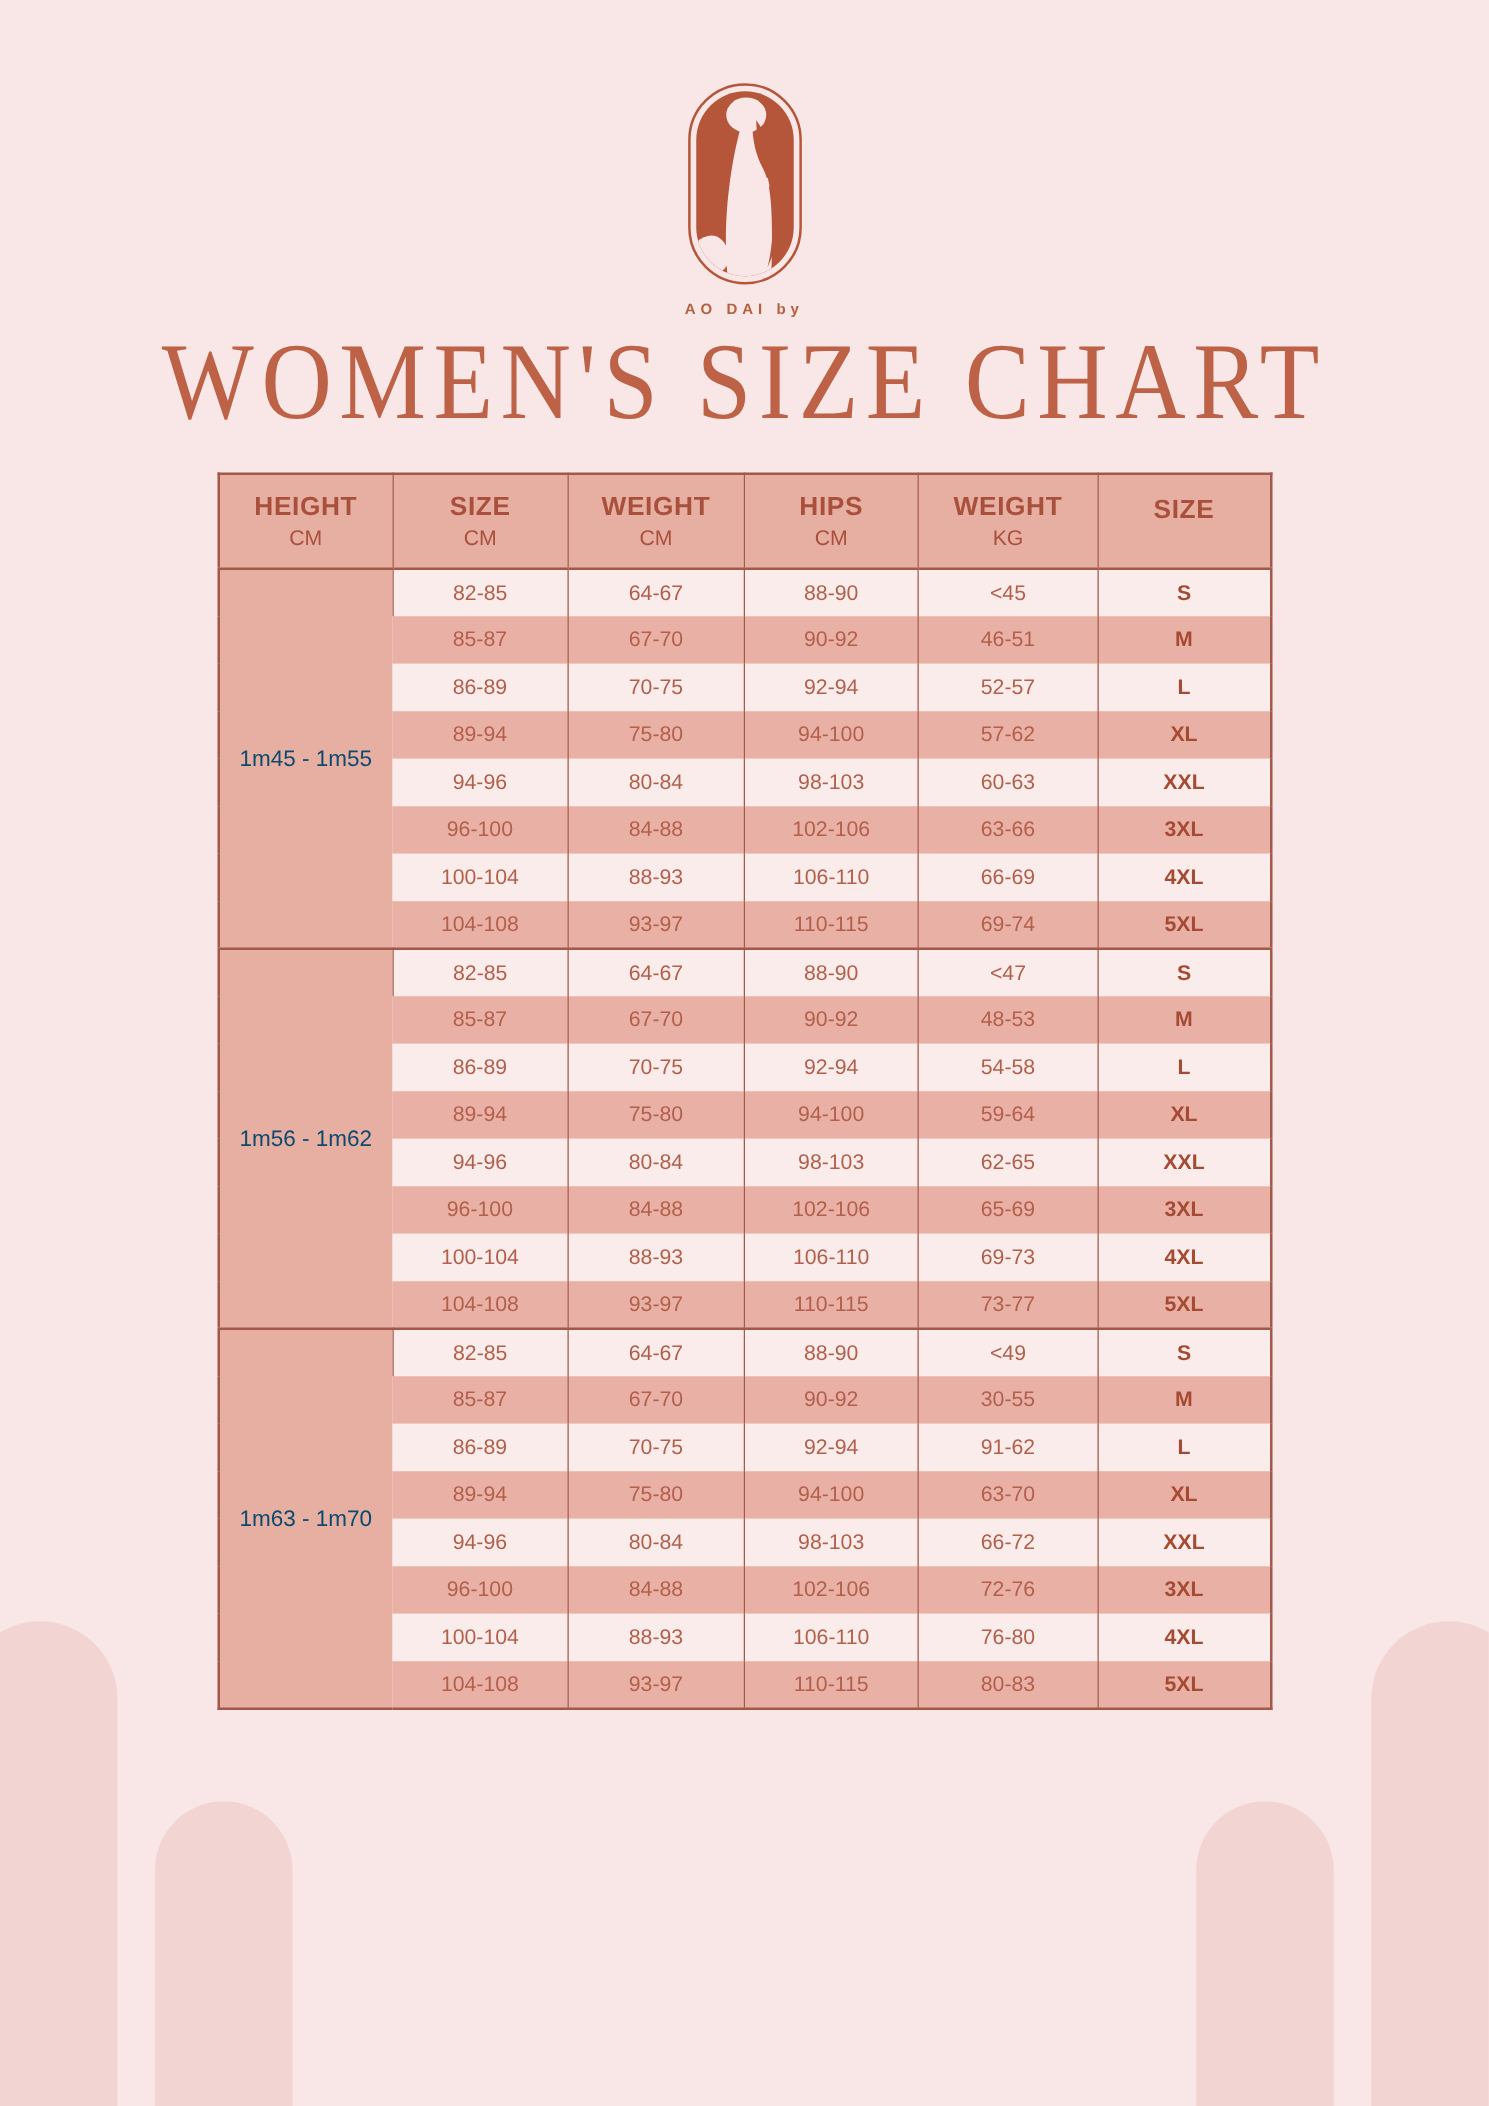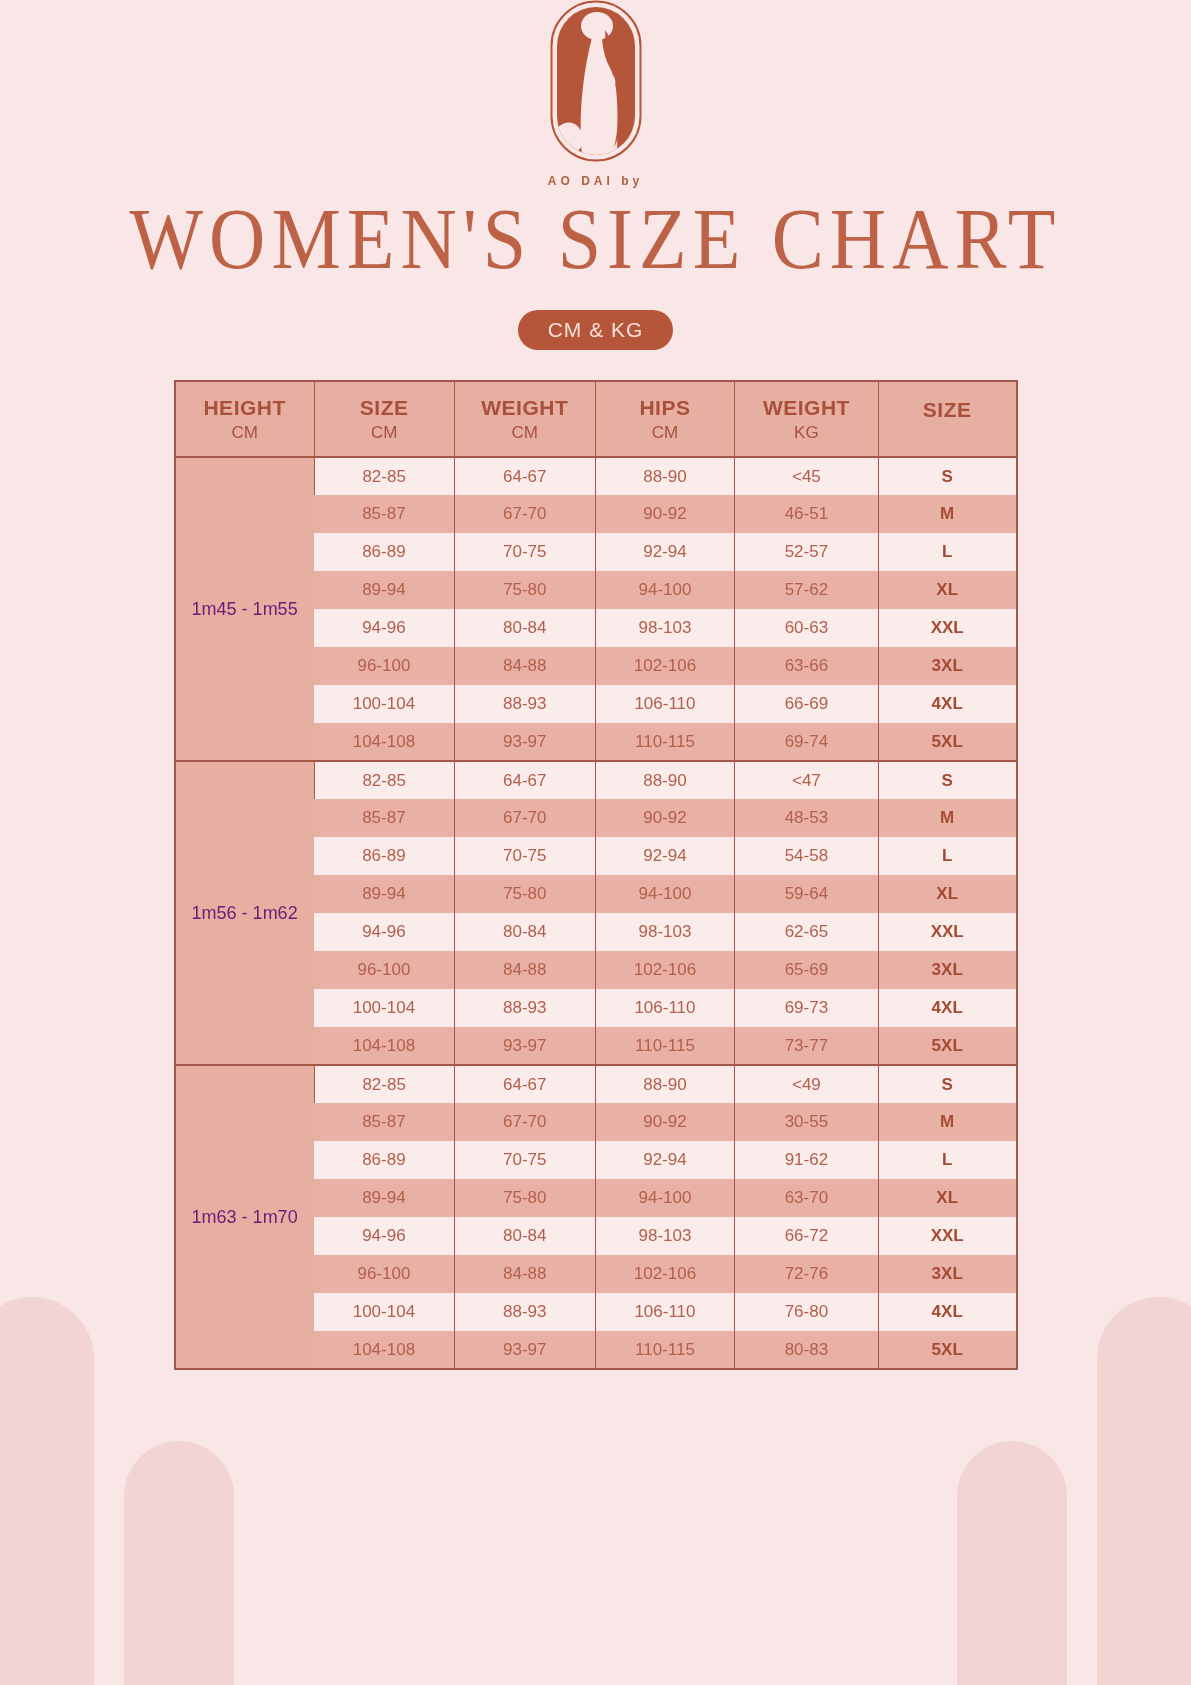--- a/index.html
+++ b/index.html
@@ -3,21 +3,21 @@
 <meta charset="utf-8">
 <style>
   * { margin: 0; padding: 0; box-sizing: border-box; }
   html, body { width: 1191px; height: 1685px; }
   body {
     background: #f8e7e6;
     font-family: "Liberation Sans", sans-serif;
     position: relative;
     overflow: hidden;
   }
-  .poster { width: 1191px; height: 1685px; text-align: center; position: relative; z-index: 1; }
+  .poster { width: 1191px; height: 1685px; text-align: center; padding-top: 66px; position: relative; z-index: 1; }
 
   
   .logo svg { display: block; margin: 0 auto; }
   .brand-top {
     margin-top: 12px;
     font-size: 12px;
     letter-spacing: 4px;
     font-weight: 700;
     color: #b5603f;
   }
@@ -81,21 +81,21 @@
     color: #b25f4b;
     border-left: 1px solid #a2594a;
     vertical-align: middle;
   }
   tbody td:first-child { border-left: none; }
   tbody tr:nth-child(odd) td { background: #faecea; }
   tbody tr:nth-child(even) td { background: #e9b1a5; }
   td.height-cell {
     background: #e7aea2 !important;
     font-size: 18px;
-    color: #701a75;
+    color: #0c4a6e;
   }
   td.size-cell { font-weight: 700; color: #a54a33; }
 
   
   .arch {
     position: absolute;
     bottom: 0;
     background: #f2d5d3;
     border-radius: 300px 300px 0 0;
     z-index: 0;
@@ -129,23 +129,20 @@
         <path d="M7,128 C18,118 29,122 33,136 C35,145 29,153 19,154 C12,148 8,140 7,128 Z"></path>
       </g>
 
       <path d="M55,30 C66,46 73,64 75,86 C77,108 73,128 64,148 C71,120 69,86 60,62 C57,52 55,40 55,30 Z" fill="#b5563a" clip-path="url(#capsuleClip)"></path>
     </svg>
     <div class="brand-top">AO DAI by</div>
   </div>
 
   <h1 class="title">WOMEN'S SIZE CHART</h1>
 
-  <div>
-    <span class="badge">CM &amp; KG</span>
-  </div>
 
   <table>
     <colgroup>
       <col style="width:16.6%">
         <col style="width:16.6%">
         <col style="width:16.8%">
       <col style="width:16.5%">
         <col style="width:17.1%">
         <col style="width:16.4%">
     </colgroup>

